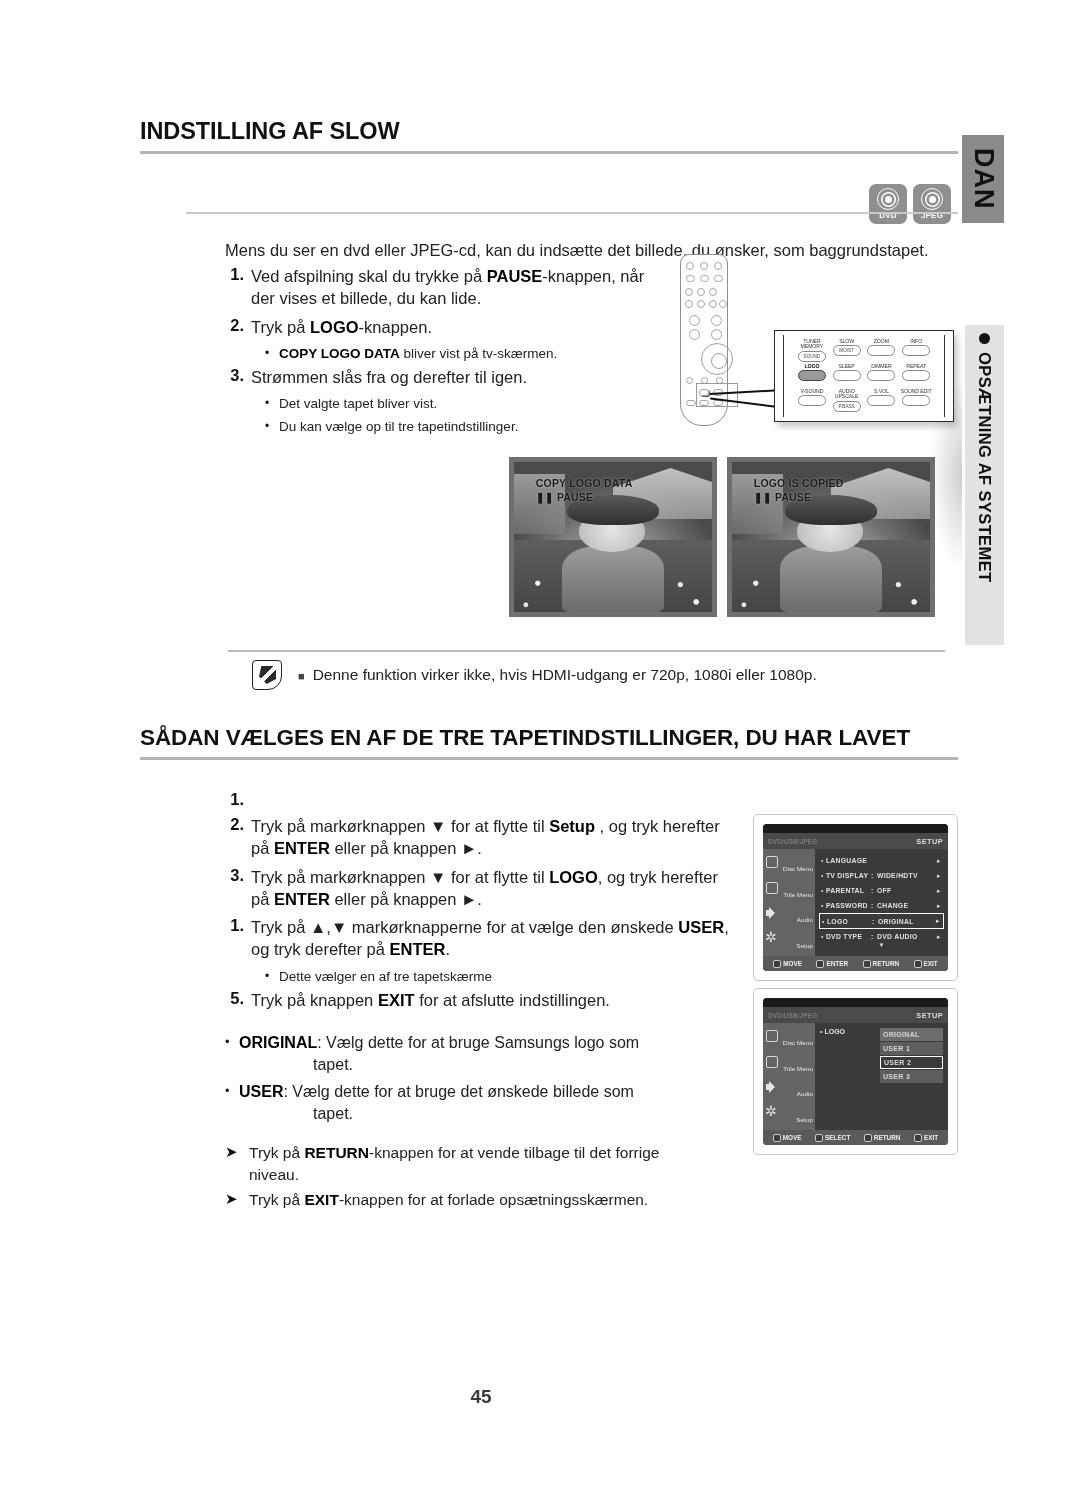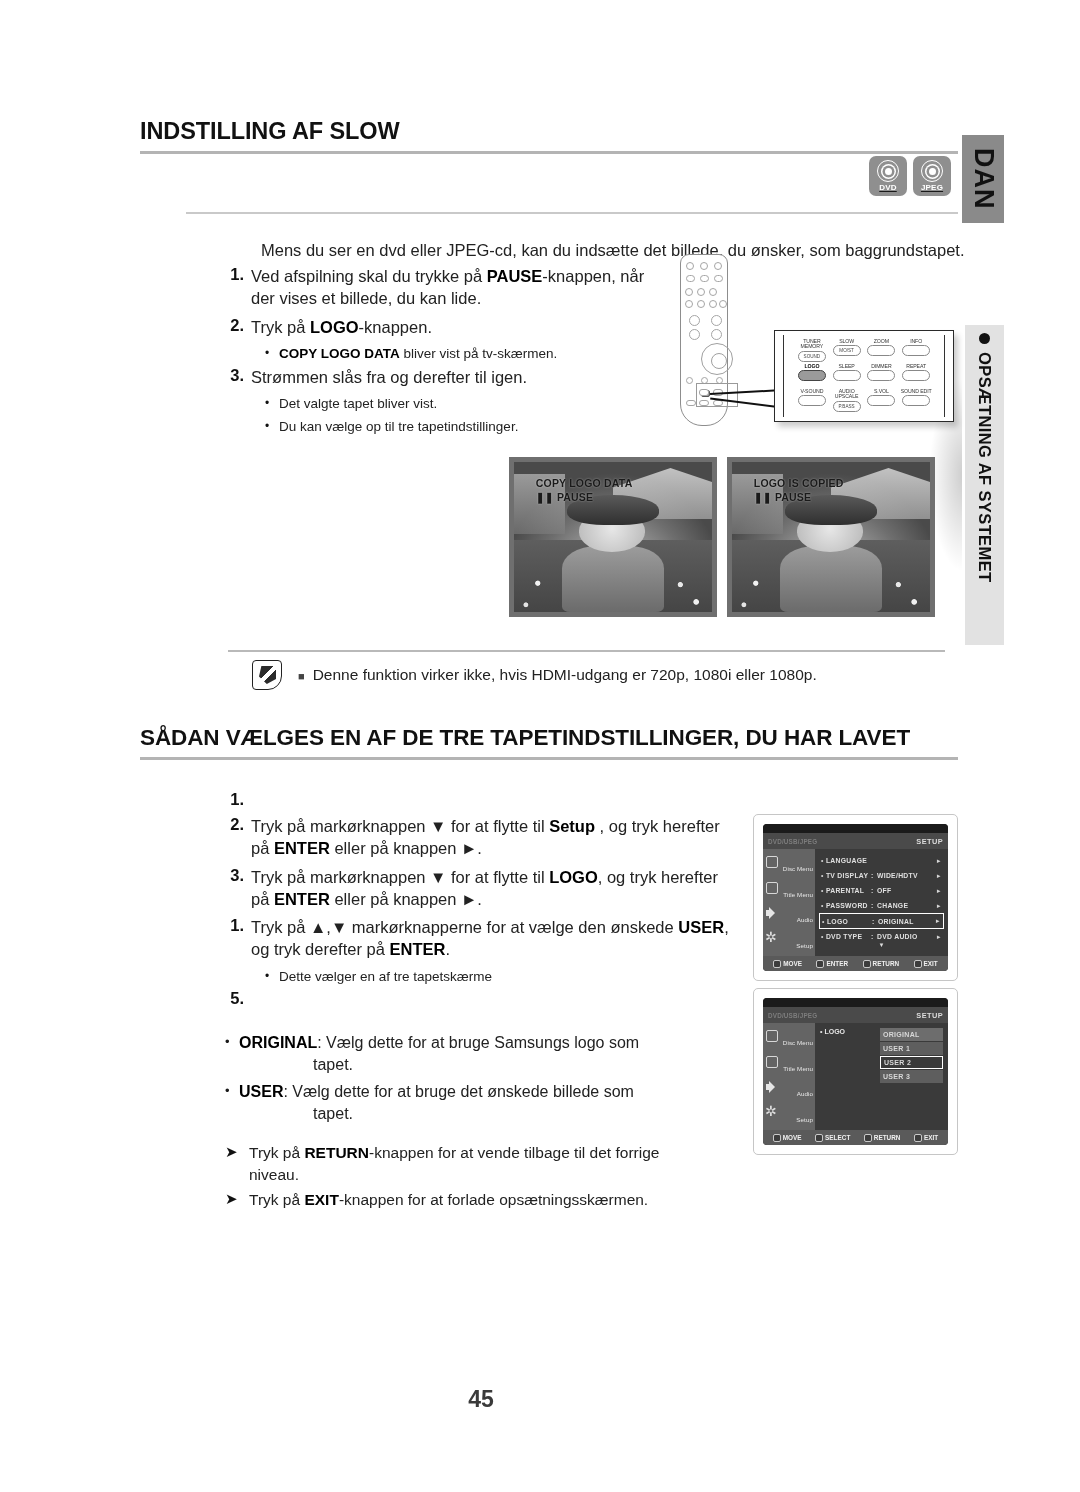--- a/index.html
+++ b/index.html
@@ -56,22 +56,22 @@
   }
   .sect-h .rule {
     position:absolute; left:0; right:0; bottom:0;
     height:3px; background:#b4b4b4;
   }
   #h1 { top:118px; }
   #h2 { top:725px; font-size:22.5px; }
 
   
   #disc-icons {
-    position:absolute; left:869px; top:156px;
-    display:flex; gap:6px;text-decoration:underline;
+    position:absolute; left:869px; top:184px;
+    display:flex; gap:6px;
   }
   .disc-ic {
     width:38px; height:40px; border-radius:7px;
     background:#8f8f8f;
     display:flex; flex-direction:column; align-items:center; justify-content:center;
     color:#fff;
   }
   .disc-ic .ring {
     width:22px; height:22px; border-radius:50%;
     border:1.6px solid #fff;
@@ -83,21 +83,21 @@
     background:#fff; box-shadow:0 0 0 2.5px #8f8f8f, 0 0 0 4px #fff;
   }
   .disc-ic .lbl { font-size:8px; font-weight:bold; letter-spacing:0.2px; }
   #icons-rule {
     position:absolute; left:186px; top:212px; width:772px; height:1.5px; background:#c9c9c9;
   }
 
   
   #intro {
     position:absolute; left:225px; top:222px; width:720px;
-    font-size:16.5px; line-height:1.45; color:#222;margin-left:36px;
+    font-size:16.5px; line-height:1.45; color:#222;
   }
 
   
   .steps { position:absolute; }
   .step { display:flex; margin-bottom:6px; }
   .step .num {
     width:26px; flex:0 0 26px; text-align:right;
     font-weight:bold; font-size:16.5px; color:#111;
     padding-right:7px;
   }
@@ -327,21 +327,21 @@
     font-size:7px; color:#d8d8d8; font-weight:bold; letter-spacing:0.3px;
     height:13px; display:flex; align-items:center; padding-left:3px;
     background:#5e5e5e; margin-bottom:1px;
   }
   .osd2-opt.first { background:#6d6d6d; }
   .osd2-opt.sel { border:1.5px solid #ffffff; background:#3a3a3a; }
 
   
   #pageno {
     position:absolute; left:0; right:0; top:1386px;
-    text-align:center; font-size:23px; font-weight:bold; color:#3a3a3a;
+    text-align:center; font-size:19px; font-weight:bold; color:#3a3a3a;
     padding-right:118px;
   }
 </style>
 </head>
 <body>
 
 <div id="tab-shadow"></div>
 
 <div id="lang-tab">
   <span class="vtxt">DAN</span>
@@ -574,20 +574,21 @@
     <div class="step">
       <div class="num">1.</div>
       <div class="txt"><span>Tryk på ▲,▼ markørknapperne for at vælge den ønskede </span><b>USER</b><span>, og tryk derefter på </span><b>ENTER</b><span>.</span></div>
     </div>
     <div class="sub">
       <div class="bul">•</div>
       <div class="txt"><span>Dette vælger en af tre tapetskærme</span></div>
     </div>
     <div class="step">
       <div class="num">5.</div>
+      <div class="txt"><span>Tryk på knappen </span><b>EXIT</b><span> for at afslutte indstillingen.</span></div>
     </div>
   </div>
 <div id="bullets">
     <div class="blt">
       <div class="bd">•</div>
       <div class="bt"><b>ORIGINAL</b><span>: Vælg dette for at bruge Samsungs logo som</span><span class="indent">tapet.</span></div>
     </div>
     <div class="blt">
       <div class="bd">•</div>
       <div class="bt"><b>USER</b><span>: Vælg dette for at bruge det ønskede billede som</span><span class="indent">tapet.</span></div>

